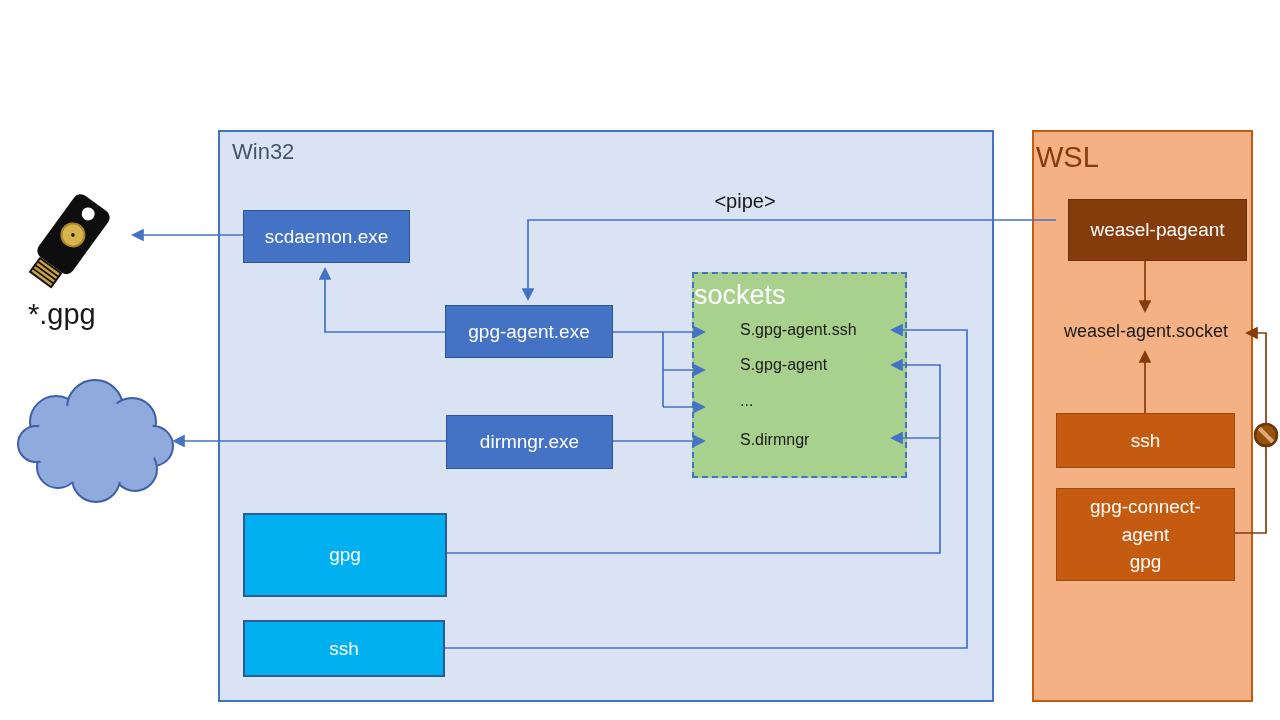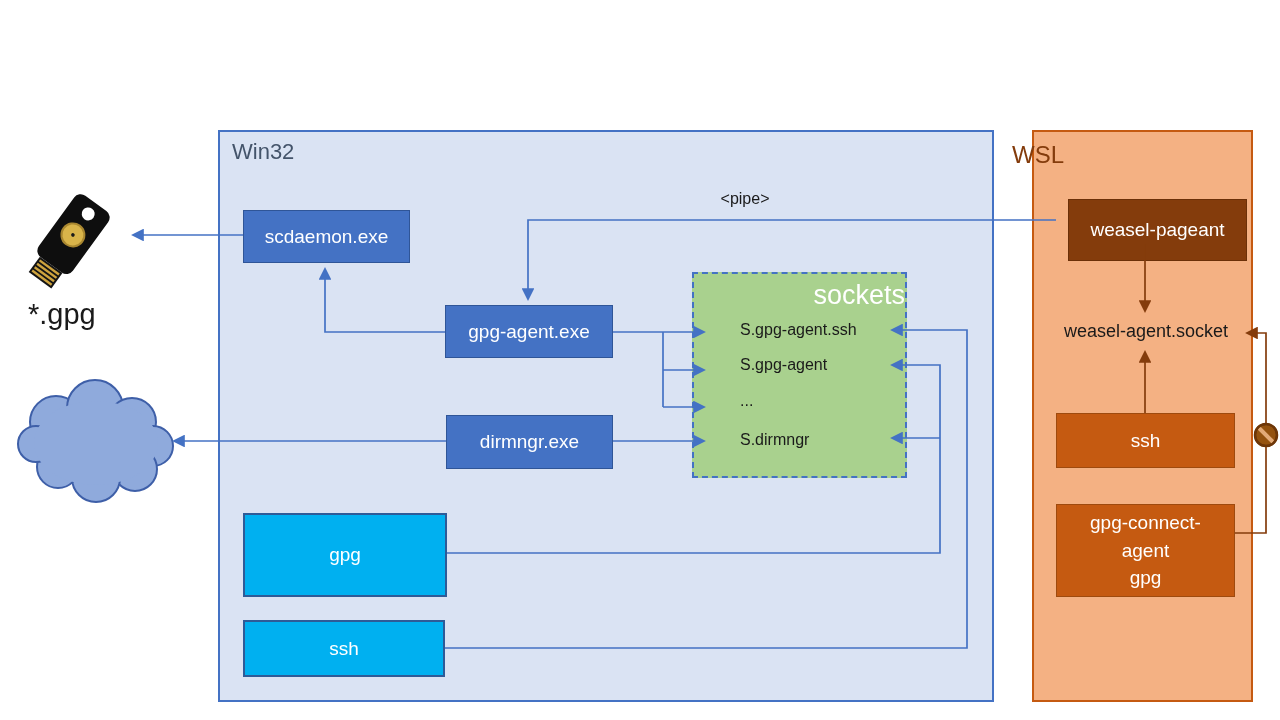--- a/index.html
+++ b/index.html
@@ -5,53 +5,53 @@
   html,body{margin:0;padding:0;background:#ffffff;}
   #stage{
     position:relative;width:1280px;height:720px;overflow:hidden;
     font-family:"Liberation Sans",sans-serif;background:#ffffff;padding-left:47px;
   }
   .container{position:absolute;box-sizing:border-box;z-index:1;}
   .win32{left:218px;top:130px;width:776px;height:572px;background:#dae3f3;border:2px solid #4472c4;}
   .wsl{left:1032px;top:130px;width:221px;height:572px;background:#f4b183;border:2px solid #c55a11;}
   .zone-label{position:absolute;z-index:2;}
   .win32-label{left:232px;top:139px;font-size:22px;color:#44546a;}
-  .wsl-label{left:1012px;top:141px;font-size:24px;color:#843c0c;text-align:right;}
+  .wsl-label{left:1036px;top:141px;font-size:29px;color:#843c0c;text-align:right;}
   .box{
     position:absolute;box-sizing:border-box;z-index:2;
     display:flex;align-items:center;justify-content:center;flex-direction:column;
     color:#ffffff;font-size:19px;text-align:center;line-height:1.45;
   }
   .blue{background:#4472c4;border:1px solid #2f5597;}
   .cyan{background:#00b0f0;border:2px solid #2e5b97;}
   .orange{background:#c55a11;border:1px solid #9e4a0e;}
   .darkbrown{background:#843c0c;border:1px solid #6b3008;}
   .scdaemon{left:243px;top:210px;width:167px;height:53px;}
   .gpgagent{left:445px;top:305px;width:168px;height:53px;}
   .dirmngr{left:446px;top:415px;width:167px;height:54px;}
   .win-gpgconnect{left:243px;top:513px;width:204px;height:84px;}
   .win-ssh{left:243px;top:620px;width:202px;height:57px;}
   .weasel-pageant{left:1056px;top:199px;width:179px;height:62px;margin-left:12px;}
   .wsl-ssh{left:1056px;top:413px;width:179px;height:55px;}
-  .wsl-gpgconnect{left:1056px;top:504px;width:179px;height:93px;}
+  .wsl-gpgconnect{left:1056px;top:488px;width:179px;height:93px;}
   .sockets{
     position:absolute;box-sizing:border-box;z-index:2;
     left:692px;top:272px;width:215px;height:206px;
     background:#a9d18e;border:2px dashed #4472c4;
   }
   .sockets-title{
-    position:absolute;left:0;right:0;top:6px;text-align:right;
+    position:absolute;left:0;right:0;top:6px;text-align:left;
     color:#ffffff;font-size:27px;
   }
   .socket-item{
     position:absolute;left:46px;color:#1a1a1a;font-size:16px;white-space:nowrap;
   }
   .si0{top:47px;} .si1{top:82px;} .si2{top:118px;} .si3{top:157px;}
   .pipe-label{position:absolute;left:695px;top:190px;width:100px;text-align:center;
-    font-size:16px;color:#1a1a1a;z-index:2;}
+    font-size:20px;color:#1a1a1a;z-index:2;}
   .weasel-socket-label{position:absolute;left:1046px;top:321px;width:200px;text-align:center;
     font-size:18px;color:#1a1a1a;z-index:2;}
   .gpg-files-label{position:absolute;left:28px;top:298px;font-size:29px;color:#1a1a1a;z-index:2;}
   .cloud-text{
     position:absolute;left:25px;top:402px;width:142px;text-align:center;z-index:2;
     color:#ffffff;font-size:15px;line-height:23px;
   }
   .art{position:absolute;z-index:2;}
   #connector-layer{position:absolute;left:0;top:0;z-index:3;pointer-events:none;}
 </style>

